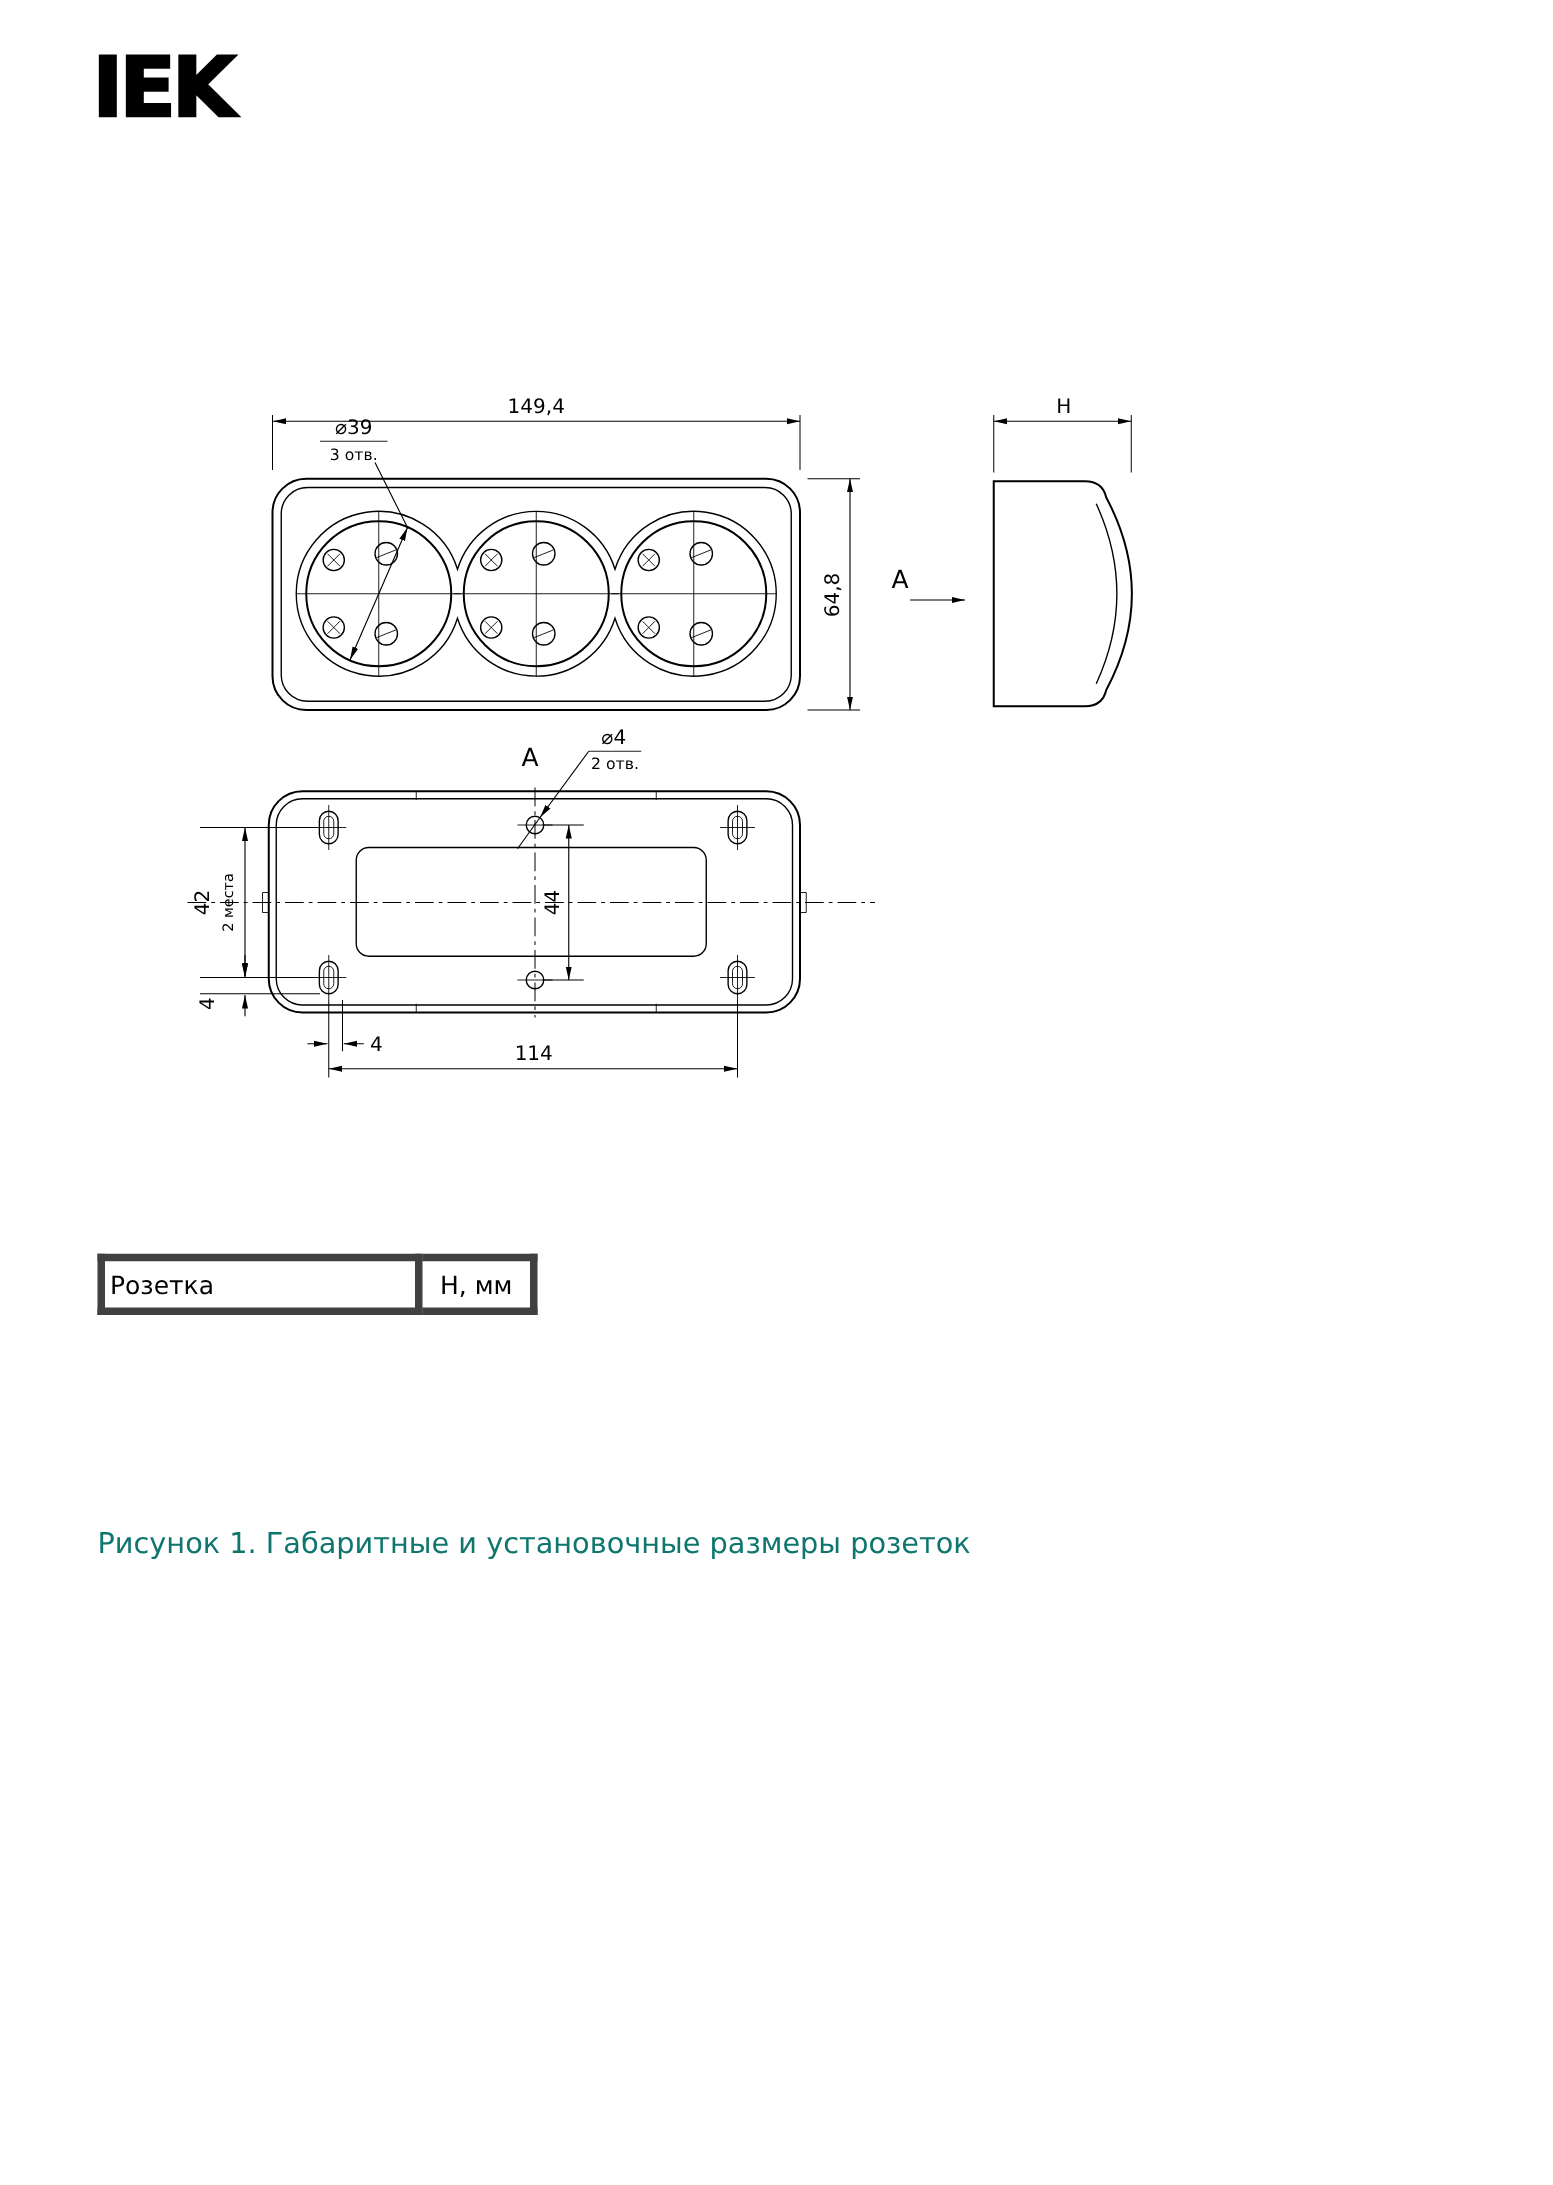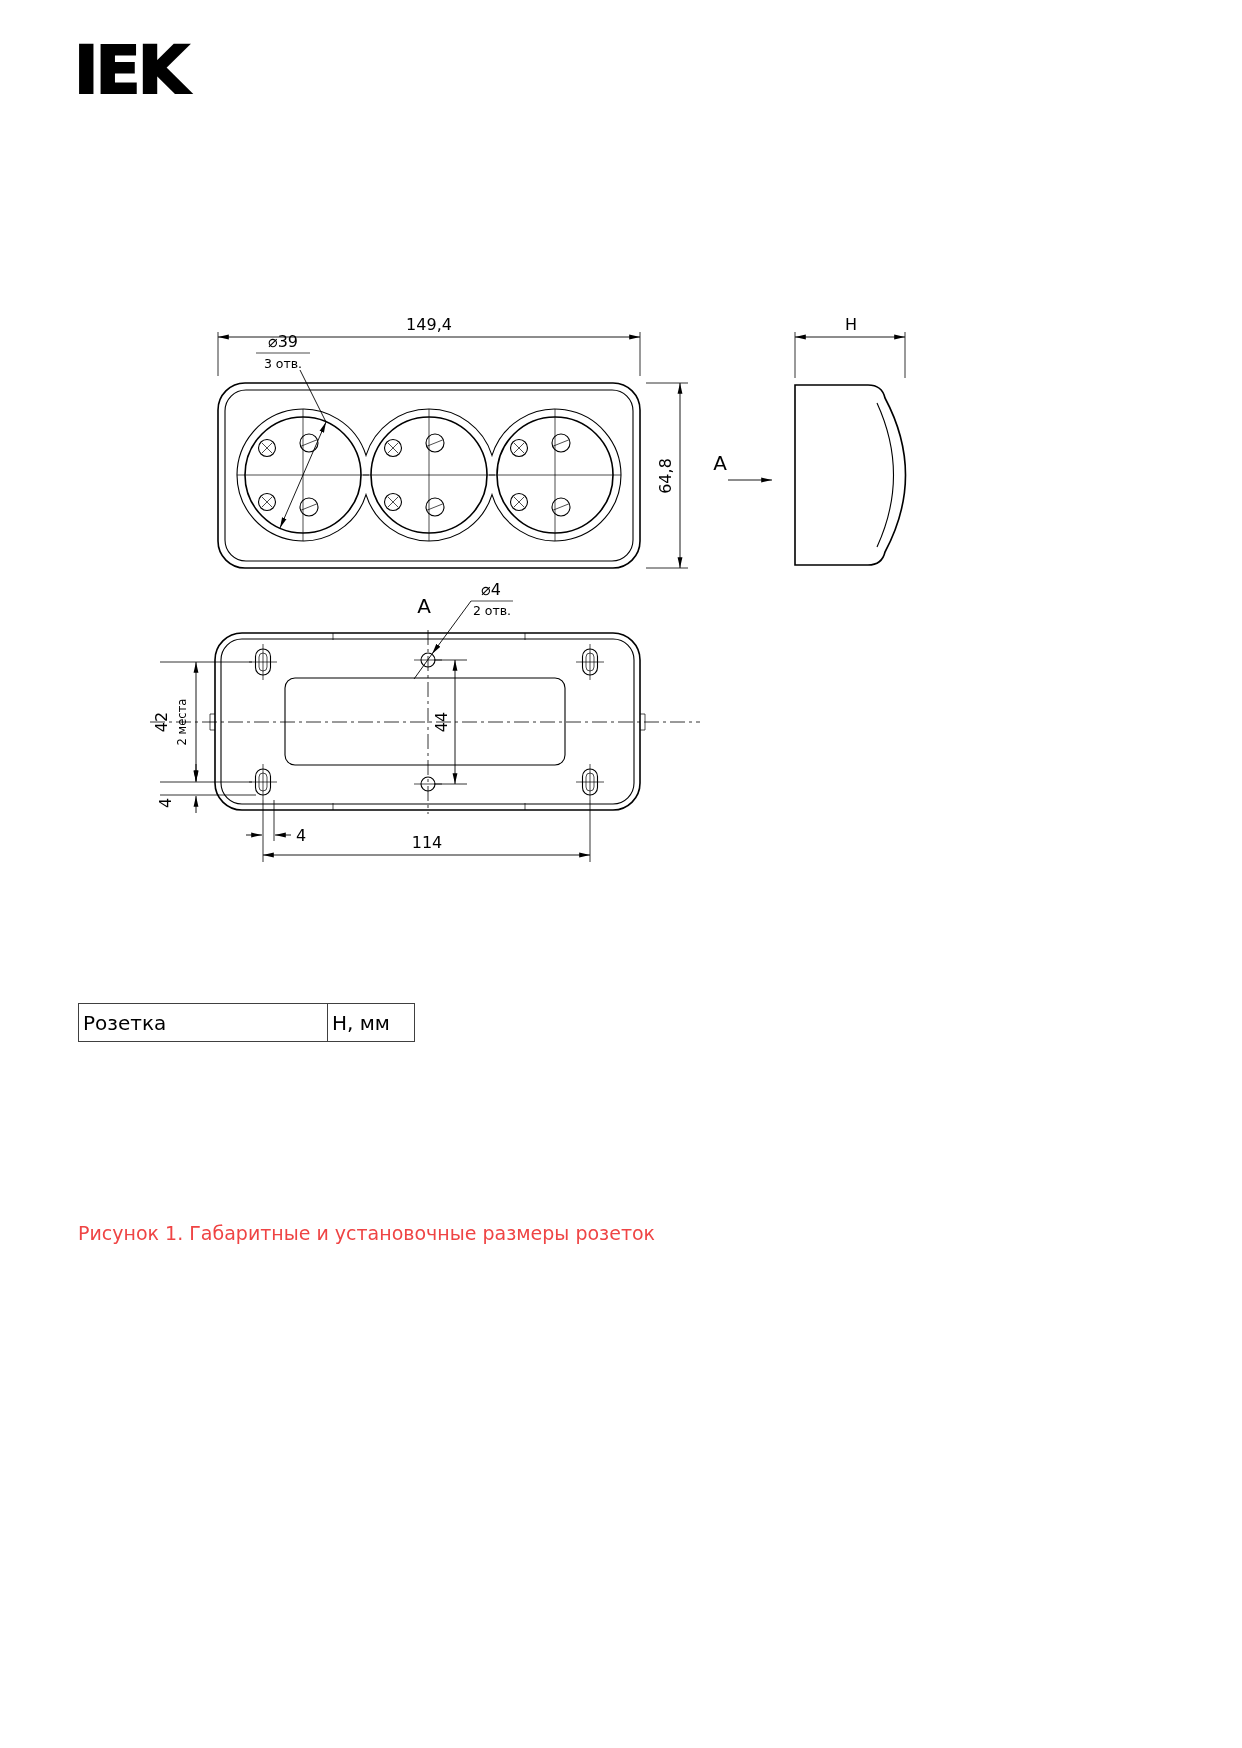--- a/index.html
+++ b/index.html
@@ -14,25 +14,25 @@
   .ext{fill:none;stroke:#000;stroke-width:0.8;}
   .dim{fill:none;stroke:#000;stroke-width:0.9;}
   .cl{fill:none;stroke:#000;stroke-width:0.8;stroke-dasharray:15 4 3 4;}
   text{fill:#000;font-family:"DejaVu Sans","Liberation Sans",sans-serif;}
   .t16{font-size:16px;}
   .t13{font-size:12.5px;}
   .t12{font-size:11.5px;}
   .t20{font-size:20px;}
   .spec-table{position:absolute;left:78px;top:1003px;border-collapse:collapse;
               font-size:20px;color:#000;}
-  .spec-table th,.spec-table td{border:1px solid #404040;font-weight:400;text-align:left;
+  .spec-table th,.spec-table td{border:6px solid #404040;font-weight:400;text-align:left;
               padding:6px 4px;height:25px;vertical-align:middle;margin-top:28px;}
   .spec-table .c1{width:240px;}
-  .spec-table .c2{width:78px;}
-  .caption{position:absolute;left:78px;top:1222px;font-size:19px;color:#ef4444;}
+  .spec-table .c2{width:78px;text-align:center;}
+  .caption{position:absolute;left:78px;top:1222px;font-size:23px;color:#0f766e;}
 </style>
 </head>
 <body>
 
 <div class="page">
 
   <div class="logo">IEK</div>
 
   <svg class="drawing" width="1242" height="600" viewBox="0 0 1242 600">
     <defs>

